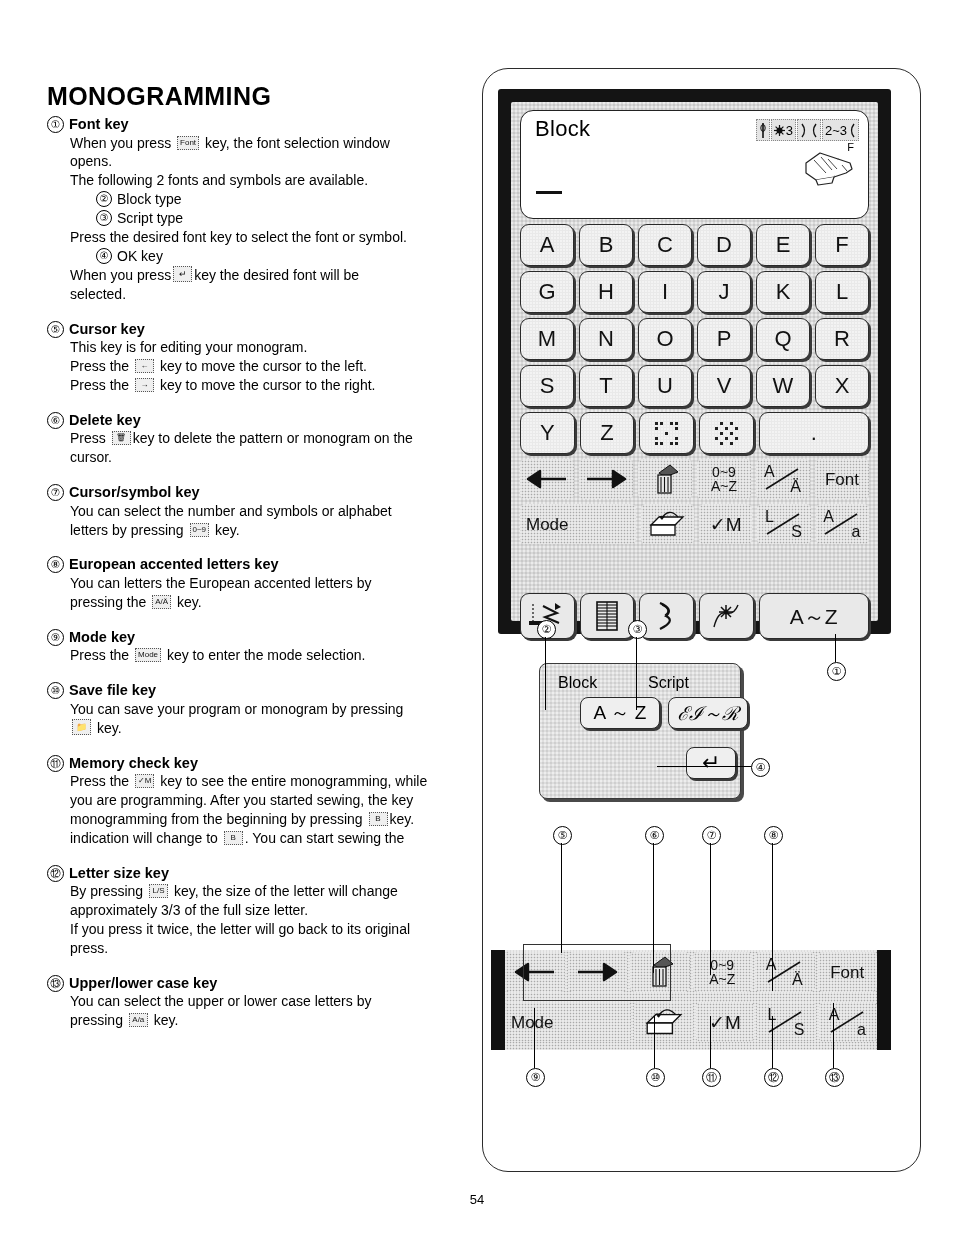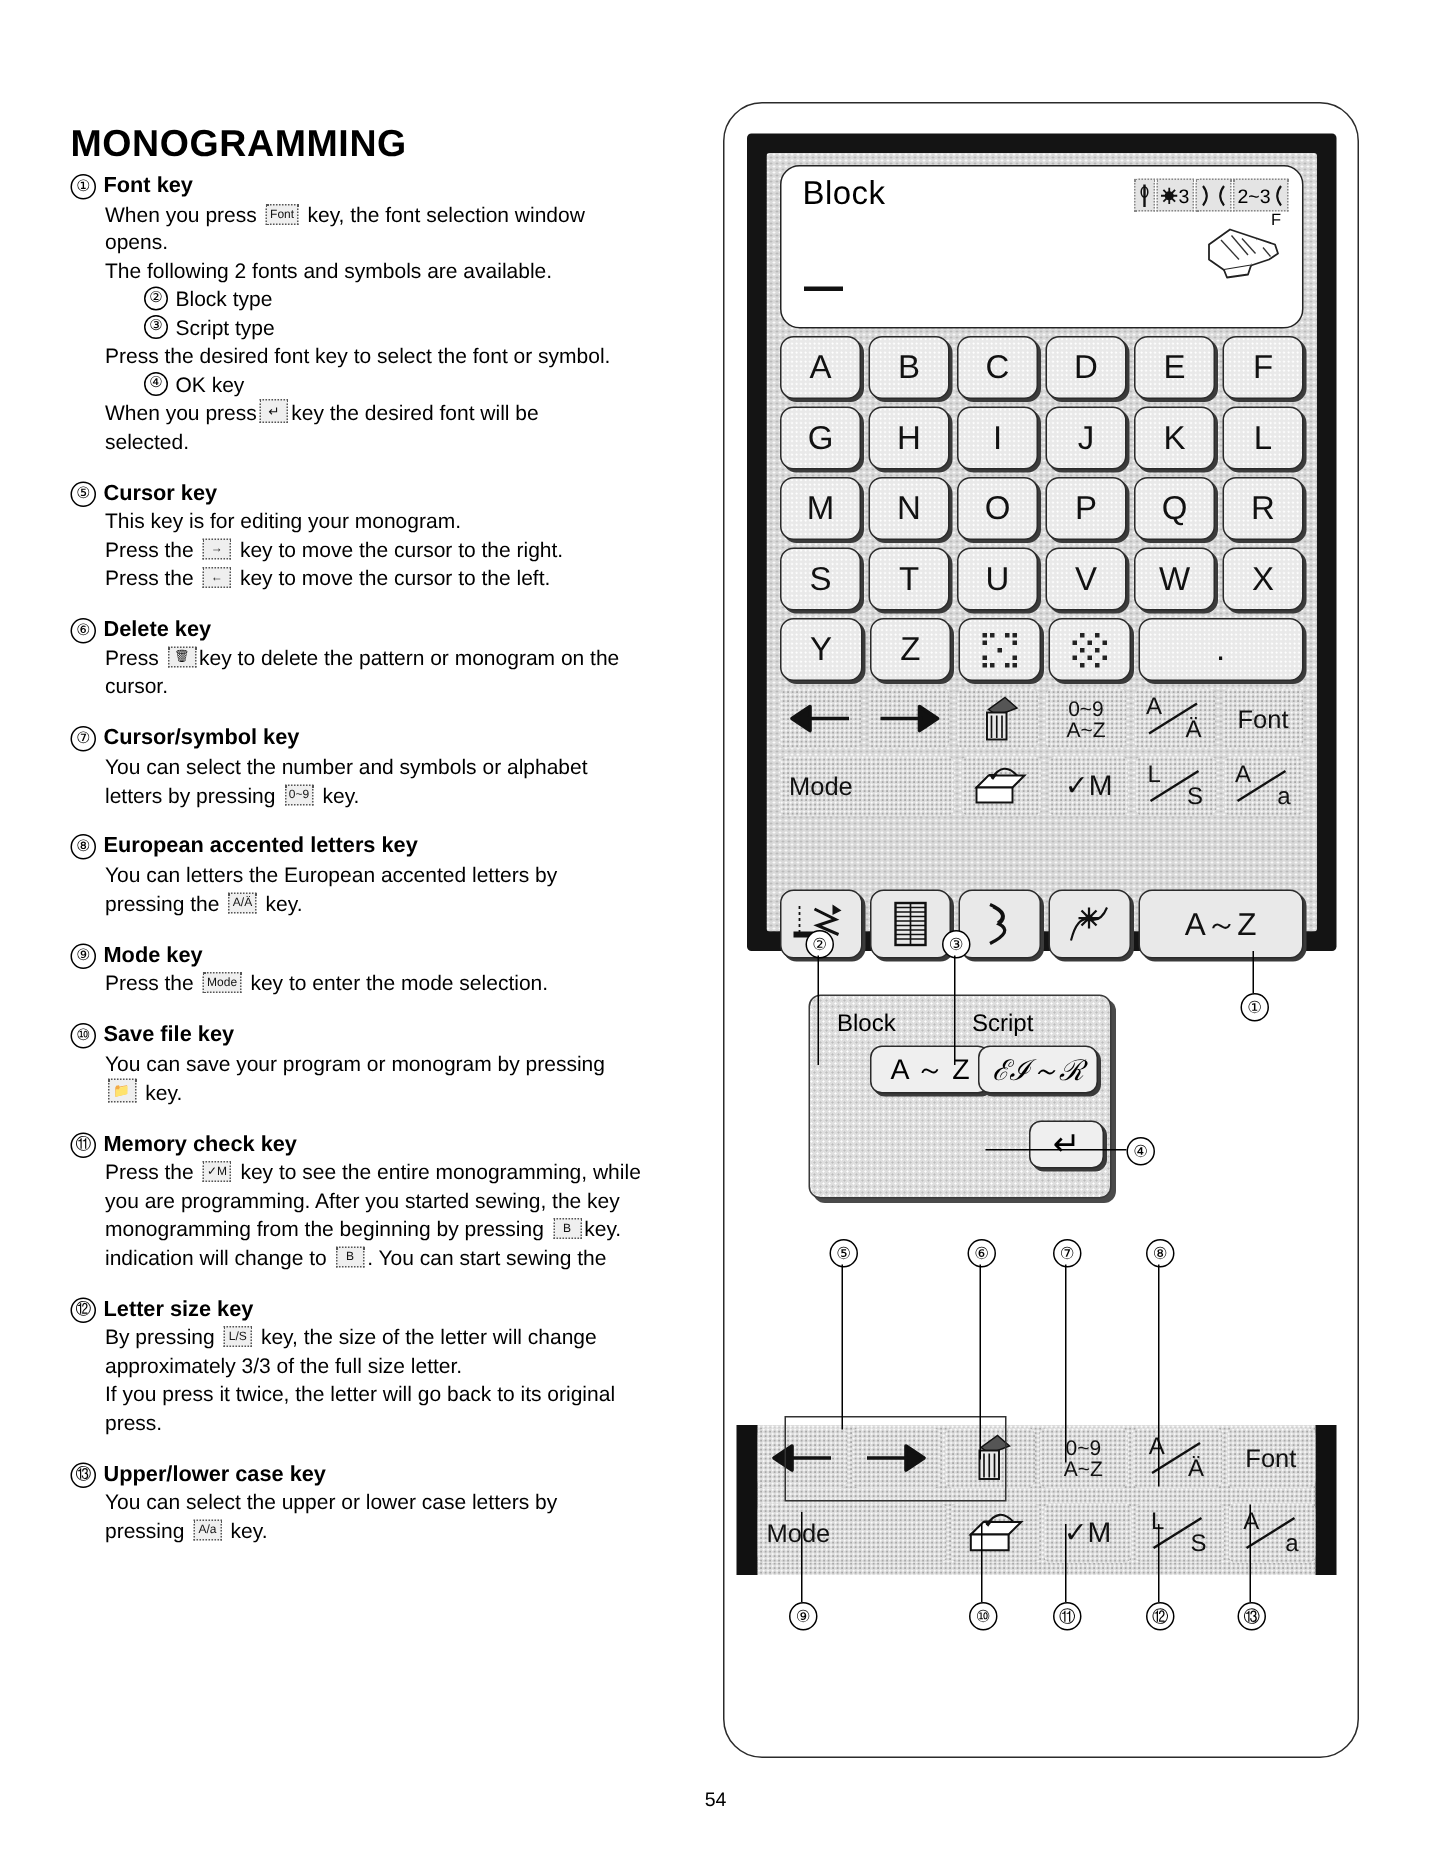--- a/index.html
+++ b/index.html
@@ -27,21 +27,21 @@
   .sub-item .cnum{min-width:14px;height:14px;line-height:13px;font-size:10px;}
   
   .kchip{
     display:inline-block;border:1px dotted #555;background:#efefef;
     padding:0 2px;margin:0 2px;vertical-align:-2px;
     font-size:8px;line-height:12px;height:12px;min-width:13px;text-align:center;
     font-family:"Liberation Sans",sans-serif;color:#111;overflow:hidden;white-space:nowrap;
   }
   .kchip.tall{height:14px;line-height:14px;font-size:9px;}
   
-  #right-col{position:absolute;left:482px;top:68px;width:424px;height:1104px;}
+  #right-col{position:absolute;left:482px;top:68px;width:424px;height:1104px;padding-left:15px;}
   .outer-frame{
     position:absolute;inset:0;border:1px solid #2b2b2b;border-radius:26px;
   }
   
   .lcd-unit{
     position:absolute;left:16px;top:21px;width:393px;height:545px;
     background:#141414;border-radius:3px;padding:0;
   }
   .lcd-inner{
     position:absolute;left:13px;top:13px;right:13px;bottom:13px;
@@ -159,22 +159,22 @@
     </div>
   </div>
 
   <div class="entry" style="margin-top:16px">
     <div class="entry-head">
       <span class="cnum">⑤</span>
       <span>Cursor key</span>
     </div>
     <div class="entry-body">
       <p>This key is for editing your monogram.</p>
+      <p>Press the <span class="kchip">←</span> key to move the cursor to the left.</p>
       <p>Press the <span class="kchip">→</span> key to move the cursor to the right.</p>
-      <p>Press the <span class="kchip">←</span> key to move the cursor to the left.</p>
     </div>
   </div>
 
   <div class="entry" style="margin-top:16px">
     <div class="entry-head">
       <span class="cnum">⑥</span>
       <span>Delete key</span>
     </div>
     <div class="entry-body">
       <p>Press <span class="kchip">🗑</span>key to delete the pattern or monogram on the</p>
@@ -543,21 +543,21 @@
 
   <div class="callout" style="left:345px;top:566px;">
     <div class="coline" style="position:absolute;left:8px;top:0;width:1px;height:28px;"></div>
     <div class="conum" style="position:absolute;left:0;top:28px;">①</div>
   </div>
 
   <div class="font-popup">
     <div class="fp-lab" style="left:18px;top:10px">Block</div>
     <div class="fp-lab" style="left:108px;top:10px">Script</div>
     <div class="fp-key" style="left:12px;top:33px;width:78px;height:30px;font-size:19px">A ～ Z</div>
-    <div class="fp-key" style="left:84px;top:33px;width:78px;height:30px;font-size:19px;font-family:Liberation Mono, monospace;font-style:italic">ℰℐ～ℛ</div>
+    <div class="fp-key" style="left:100px;top:33px;width:78px;height:30px;font-size:19px;font-family:Liberation Mono, monospace;font-style:italic">ℰℐ～ℛ</div>
     <div class="fp-key" style="left:118px;top:83px;width:48px;height:30px;font-size:22px">↵</div>
   </div>
 
   <div class="callout" style="left:55px;top:552px">
     <div class="conum" style="position:absolute;left:0;top:0">②</div>
     <div class="coline" style="position:absolute;left:8px;top:17px;width:1px;height:73px;"></div>
   </div>
 
   <div class="callout" style="left:146px;top:552px">
     <div class="conum" style="position:absolute;left:0;top:0">③</div>

